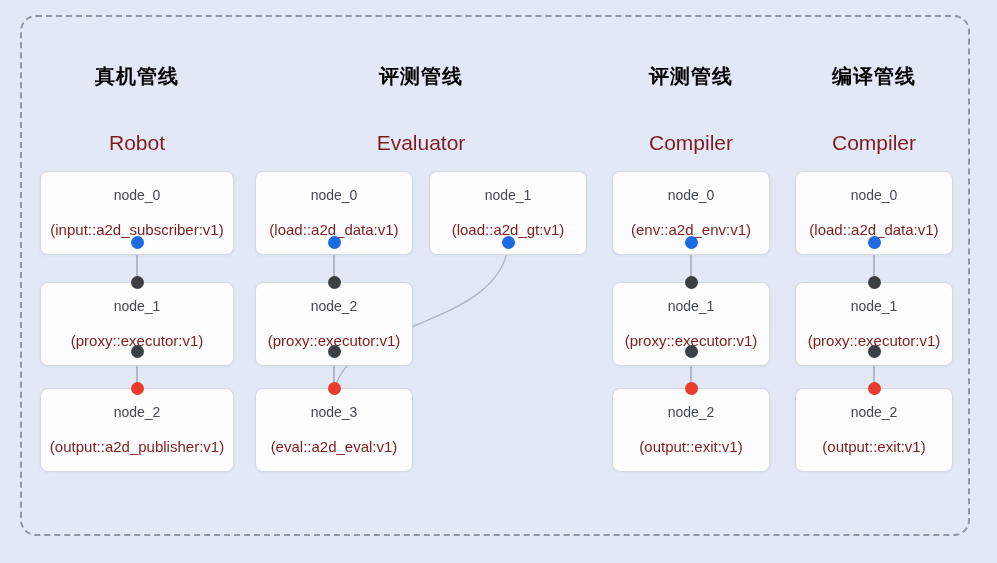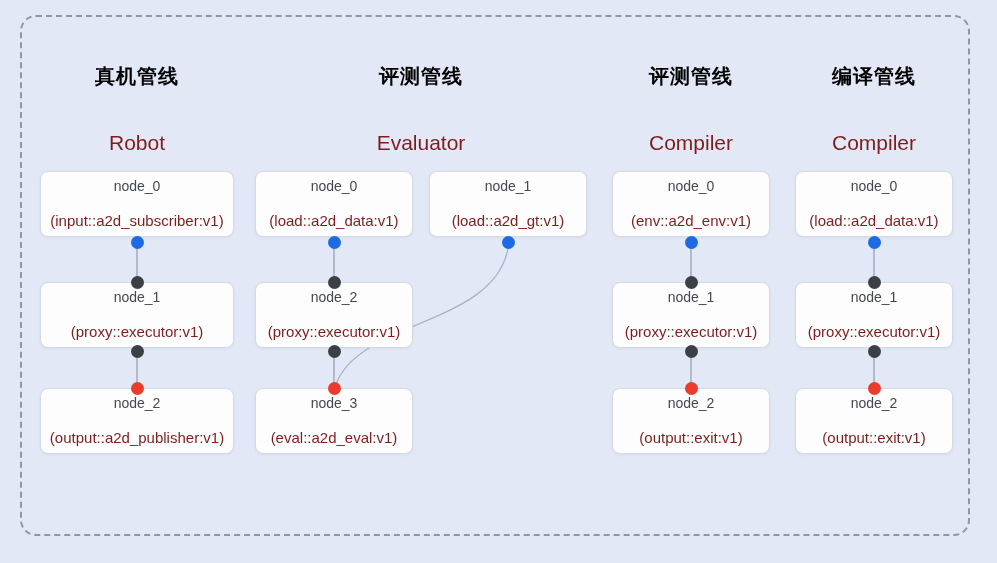--- a/index.html
+++ b/index.html
@@ -48,21 +48,21 @@
     width: 220px;
     text-align: center;
     font-size: 21px;
     font-weight: 400;
     color: #7f1d1d;
     z-index: 2;
     margin-top: 8px;
   }
   .node {
     position: absolute;
-    height: 66px;
+    height: 84px;
     box-sizing: border-box;
     background: #fdfdfe;
     border: 1px solid #d5d9e3;
     border-radius: 8px;
     box-shadow: 0 1px 3px rgba(90, 100, 130, 0.08);
     display: flex;
     flex-direction: column;
     align-items: center;
     justify-content: center;
     gap: 18px;

